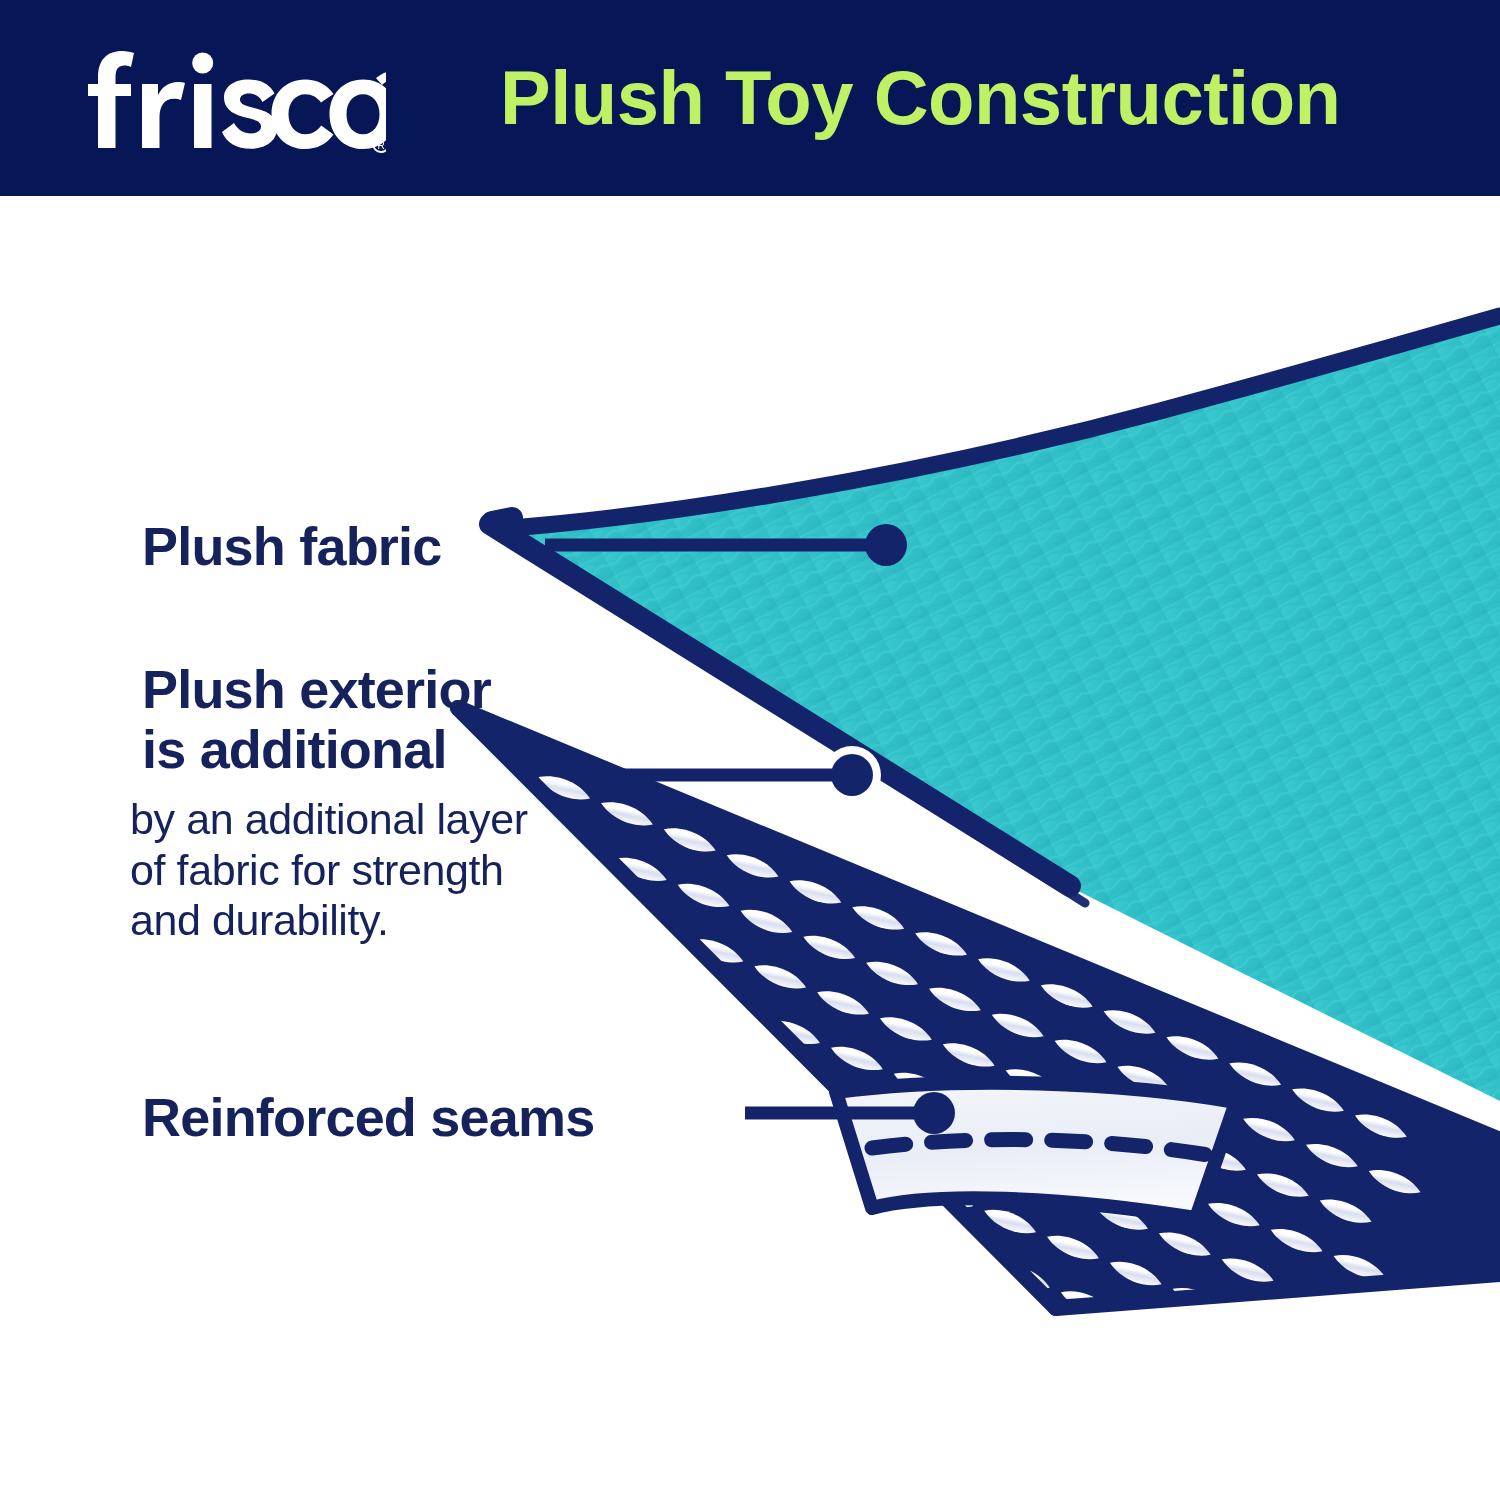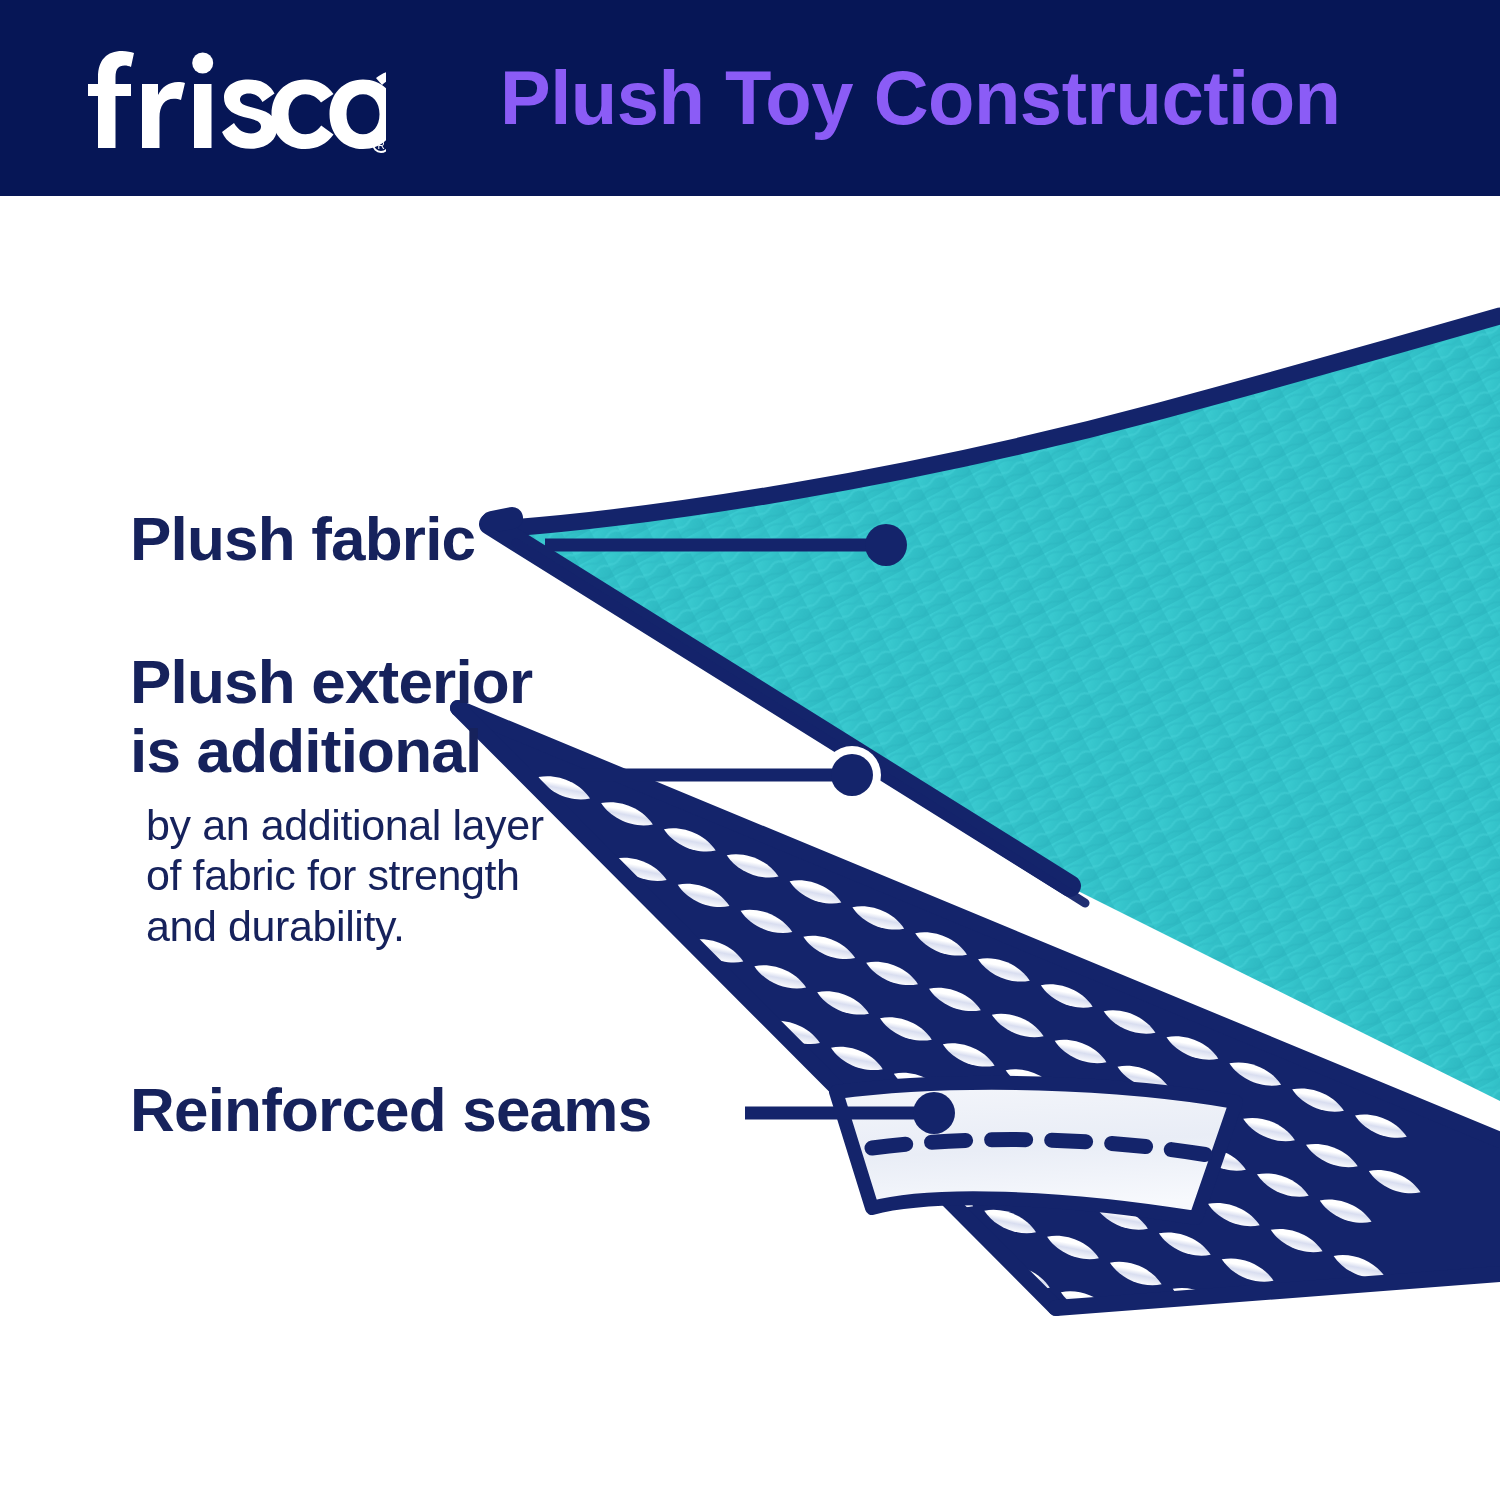--- a/index.html
+++ b/index.html
@@ -35,21 +35,21 @@
     width: 300px; height: 110px;
   }
   #logo-wrap svg { display: block; }
 
   #title {
     position: absolute;
     left: 500px; top: 0;
     height: 196px;
     display: flex;
     align-items: center;
-    color: #8b5cf6;
+    color: #bef264;
     font-size: 76px;
     font-weight: bold;
     letter-spacing: -0.5px;
     white-space: nowrap;
     line-height: 1;
   }
 
   
   #art {
     position: absolute;
@@ -57,34 +57,34 @@
     width: 1500px; height: 1304px;
   }
   #art svg { display: block; }
 
   
   .label-block {
     position: absolute;
     color: #16225c;
   }
   .lbl-head {
-    font-size: 62px;
+    font-size: 54px;
     font-weight: bold;
     line-height: 1.11;
     letter-spacing: -0.8px;
     white-space: pre-line;
-    margin: 0;
+    margin: 12px;
   }
   .lbl-body {
     font-size: 43px;
     font-weight: normal;
     line-height: 1.18;
     letter-spacing: -0.4px;
     white-space: pre-line;
-    margin: 16px;
+    margin: 0;
   }
 
   #label-1 { left: 130px; top: 505px; }
   #label-2 { left: 130px; top: 648px; }
   #label-2 .lbl-body { margin-top: 14px; }
   #label-3 { left: 130px; top: 1076px; }
   #label-3 .lbl-body { margin-top: 8px; }
 </style>
 </head>
 <body>

